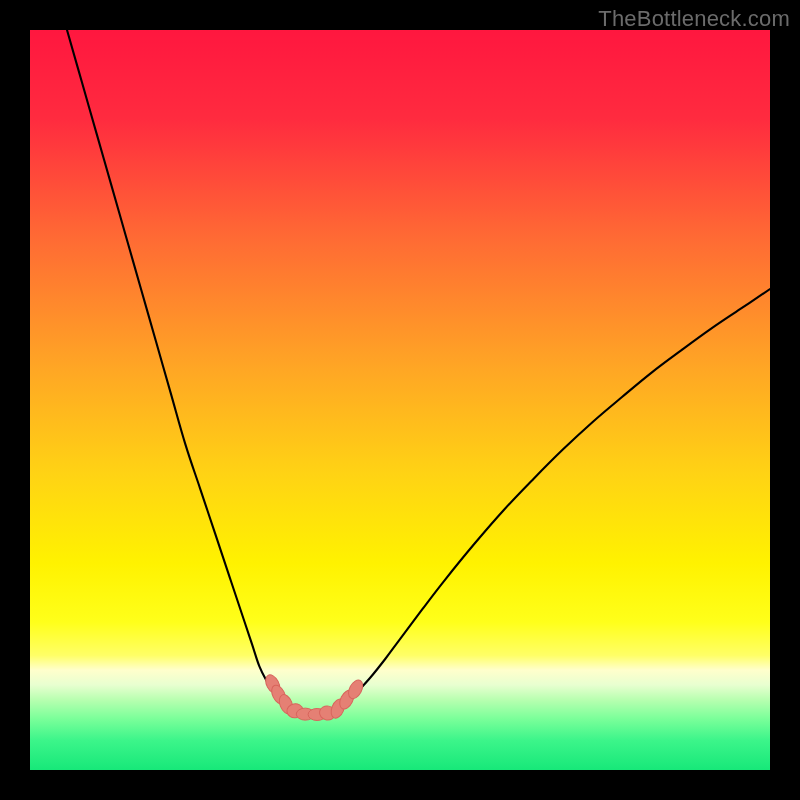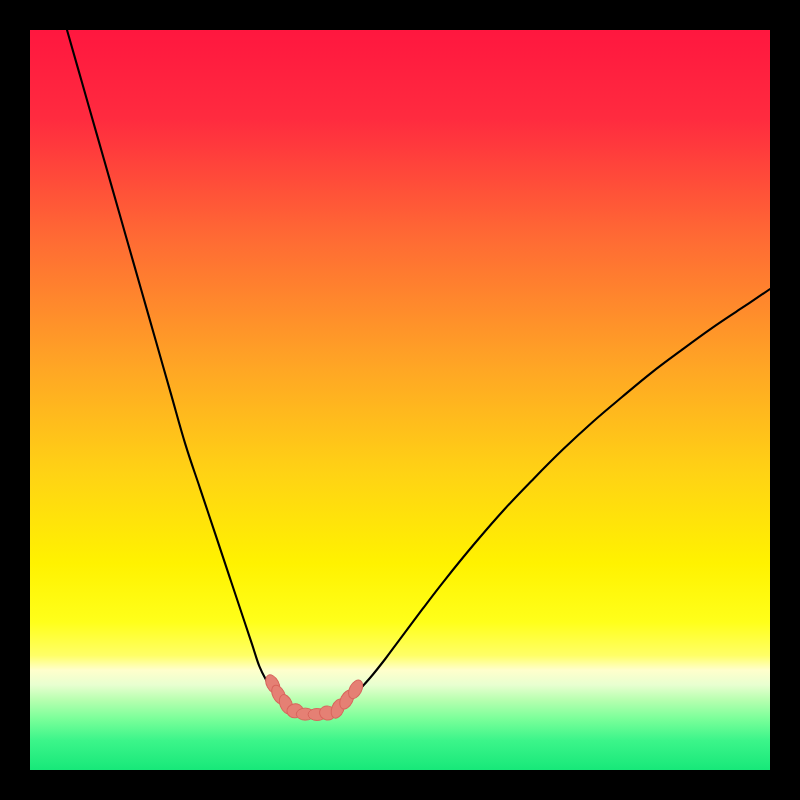--- a/index.html
+++ b/index.html
@@ -38,20 +38,21 @@
   }
   svg {
     display: block;
   }
 </style>
 </head>
 <body>
 
 <div class="frame">
 
+  <div class="watermark">TheBottleneck.com</div>
 
   <div class="plot-area">
     <svg id="chart-svg" width="740" height="740" viewBox="0 0 740 740">
       <defs>
         <linearGradient id="bg-grad" x1="0" y1="0" x2="0" y2="1">
             <stop offset="0.00%" stop-color="#ff173f"></stop>
             <stop offset="12.00%" stop-color="#ff2b3f"></stop>
             <stop offset="28.00%" stop-color="#ff6a34"></stop>
             <stop offset="45.00%" stop-color="#ffa425"></stop>
             <stop offset="60.00%" stop-color="#ffd314"></stop>

